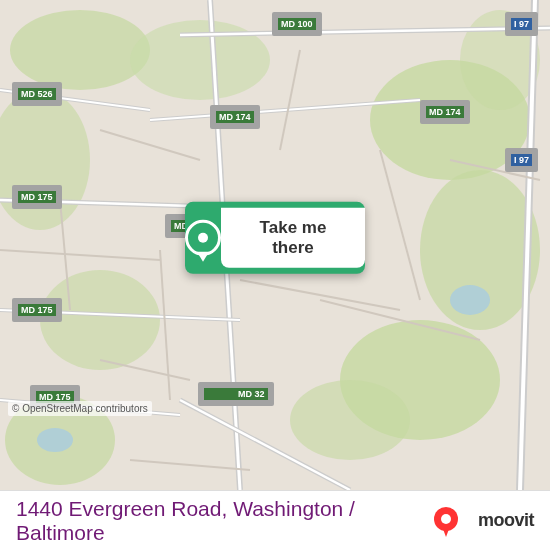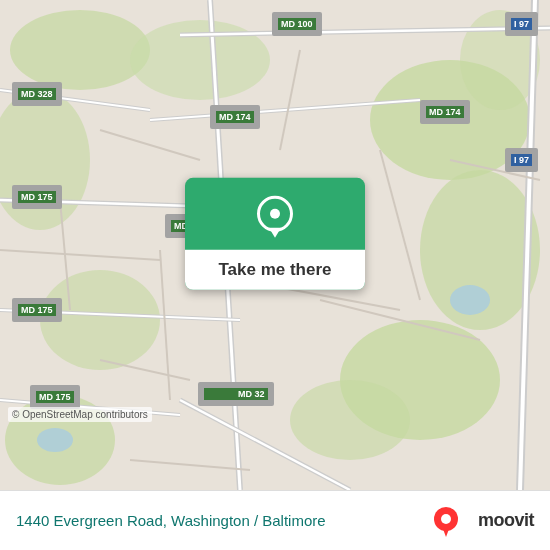--- a/index.html
+++ b/index.html
@@ -24,62 +24,62 @@
       width: 550px;
       height: 60px;
       background: white;
       display: flex;
       align-items: center;
       padding: 0 16px;
       border-top: 1px solid #ddd;
     }
 
     #address-text {
-      font-size: 15px;
-      color: #0f766e;
+      font-size: 21px;
+      color: #701a75;
       flex: 1;
     }
 
     #moovit-logo {
       display: flex;
       align-items: center;
       gap: 16px;
     }
 
     .moovit-text {
       font-size: 18px;
       font-weight: bold;
       color: #333;
       letter-spacing: -0.5px;
     }
 
     
     #copyright {
       position: absolute;
-      bottom: 68px;
+      bottom: 74px;
       left: 8px;
       font-size: 10px;
       color: #555;
       background: rgba(255,255,255,0.7);
       padding: 2px 4px;
       border-radius: 2px;
     }
 
     
     #take-me-there-card {
       position: absolute;
       left: 50%;
       top: 50%;
       transform: translate(-50%, -60%);
       background: #2eaa6e;
       border-radius: 8px;
       padding: 0;
       width: 180px;
       display: flex;
-      flex-direction: column;
+      flex-direction: row;
       align-items: center;
       box-shadow: 0 3px 10px rgba(0,0,0,0.3);
       cursor: pointer;
     }
 
     #pin-area {
       padding: 18px 0 12px 0;
       display: flex;
       align-items: center;
       justify-content: center;
@@ -214,21 +214,21 @@
     <line x1="450" y1="160" x2="540" y2="180" stroke="#d0c8be" stroke-width="2"></line>
     <line x1="100" y1="360" x2="190" y2="380" stroke="#d0c8be" stroke-width="2"></line>
     <line x1="240" y1="280" x2="400" y2="310" stroke="#d0c8be" stroke-width="2"></line>
     <line x1="130" y1="460" x2="250" y2="470" stroke="#d0c8be" stroke-width="2"></line>
     <line x1="320" y1="300" x2="480" y2="340" stroke="#d0c8be" stroke-width="2"></line>
     <line x1="60" y1="200" x2="70" y2="310" stroke="#d0c8be" stroke-width="2"></line>
     <line x1="160" y1="250" x2="170" y2="400" stroke="#d0c8be" stroke-width="2"></line>
   </svg>
 
   <div class="road-sign road-sign-green" style="left:272px;top:12px;">MD 100</div>
-  <div class="road-sign road-sign-green" style="left:12px;top:82px;">MD 328</div>
+  <div class="road-sign road-sign-green" style="left:12px;top:82px;">MD 526</div>
   <div class="road-sign road-sign-green" style="left:210px;top:105px;">MD 174</div>
   <div class="road-sign road-sign-green" style="left:420px;top:100px;">MD 174</div>
   <div class="road-sign road-sign-green" style="left:12px;top:185px;">MD 175</div>
   <div class="road-sign road-sign-green" style="left:165px;top:214px;">MD</div>
   <div class="road-sign road-sign-green" style="left:12px;top:298px;">MD 175</div>
   <div class="road-sign road-sign-green" style="left:30px;top:385px;">MD 175</div>
   <div class="road-sign road-sign-green" style="left:198px;top:382px;padding-left:34px;">MD 32</div>
   <div class="road-sign road-sign-blue" style="left:505px;top:12px;">I 97</div>
   <div class="road-sign road-sign-blue" style="left:505px;top:148px;">I 97</div>
 

